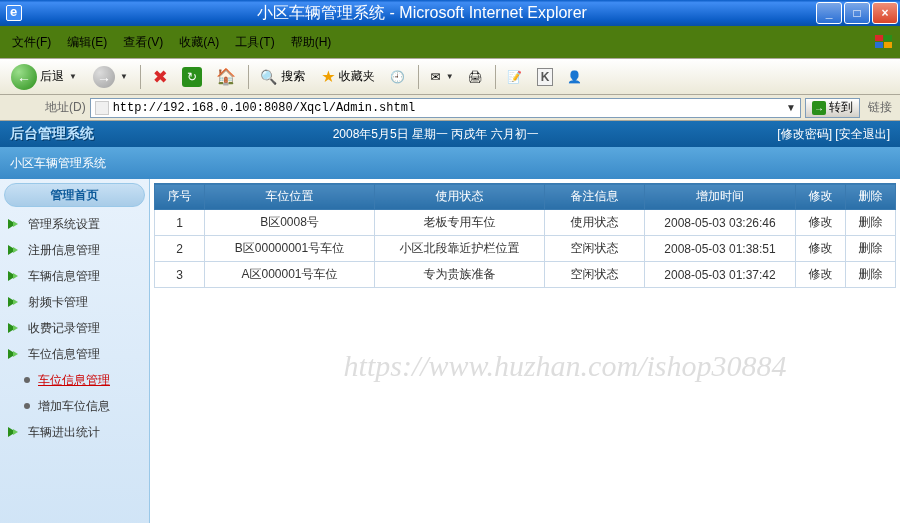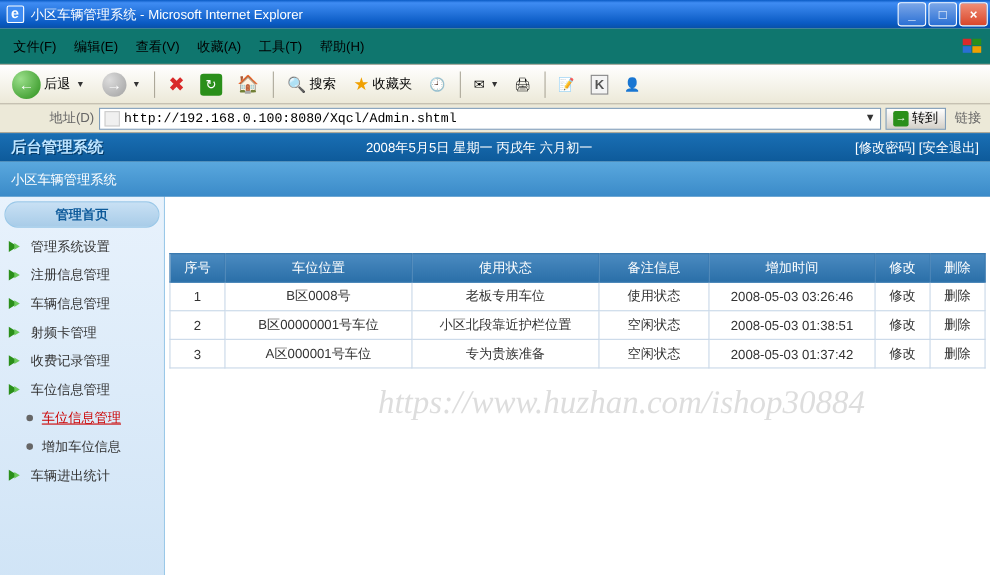--- a/index.html
+++ b/index.html
@@ -2,28 +2,28 @@
 <html><head>
 <meta charset="utf-8">
 <style>
 * { margin: 0; padding: 0; box-sizing: border-box; font-family: "Microsoft YaHei", SimSun, Arial, sans-serif; }
 body { background: #ece9d8; font-size: 12px; overflow: hidden; }
 
 
 .titlebar { height: 26px; background: linear-gradient(to bottom, #0a5bc4 0%, #3f8cf3 10%, #0a5bc4 80%, #0850a6 100%); display: flex; align-items: center; padding-left: 6px; color: #fff; }
 .titlebar .ie-icon { width: 16px; height: 16px; margin-right: 6px; background: #3f8cf3; border: 1px solid #fff; border-radius: 2px; position: relative; }
 .titlebar .ie-icon::after { content: "e"; position: absolute; top: -2px; left: 3px; color: #fff; font-weight: bold; font-size: 13px; }
-.titlebar .title-text { flex: 1; font-size: 12px; }
+.titlebar .title-text { flex: 1; font-size: 16px; text-align: center; }
 .winbtns { display: flex; height: 100%; }
 .winbtn { width: 26px; height: 22px; margin-top: 2px; margin-right: 2px; border: 1px solid #fff; border-radius: 3px; display: flex; align-items: center; justify-content: center; color: #fff; font-weight: bold; font-size: 12px; }
 .winbtn.min, .winbtn.max { background: linear-gradient(to bottom, #7ba7e8, #2a6fd4); }
 .winbtn.close { background: linear-gradient(to bottom, #f08f78, #d9462a); }
 
 
-.menubar { height: 24px; background: #0f766e; border-bottom: 1px solid #aca899; display: flex; align-items: center; padding: 16px 4px; }
+.menubar { height: 24px; background: #4d7c0f; border-bottom: 1px solid #aca899; display: flex; align-items: center; padding: 16px 4px; }
 .menubar span { padding: 3px 8px; cursor: default; }
 .menubar .winlogo { margin-left: auto; width: 24px; height: 20px; display: flex; align-items: center; justify-content: center; }
 
 
 .toolbar { height: 36px; background: linear-gradient(to bottom, #fff, #ece9d8); border-bottom: 1px solid #aca899; display: flex; align-items: center; padding: 0 6px; gap: 4px; }
 .tbtn { height: 28px; display: inline-flex; align-items: center; padding: 0 4px; border: 1px solid transparent; border-radius: 3px; gap: 3px; }
 .tbtn.text { padding-right: 6px; }
 .ticon { width: 22px; height: 22px; display: inline-flex; align-items: center; justify-content: center; border-radius: 50%; font-size: 14px; }
 .back { background: radial-gradient(circle at 30% 30%, #9ade8a, #2a8f1a); color: #fff; width: 26px; height: 26px; }
 .fwd { background: radial-gradient(circle at 30% 30%, #dcdcdc, #a0a0a0); color: #fff; }
@@ -66,21 +66,21 @@
 .navitem { height: 26px; display: flex; align-items: center; padding-left: 8px; color: #333; cursor: pointer; }
 .navitem .arrowico { width: 14px; height: 10px; margin-right: 6px; position: relative; }
 .navitem .arrowico::before { content: ""; position: absolute; left: 0; top: 0; border-left: 8px solid #2a8f1a; border-top: 5px solid transparent; border-bottom: 5px solid transparent; }
 .navitem .arrowico::after { content: ""; position: absolute; left: 5px; top: 2px; border-left: 5px solid #6ac85a; border-top: 3px solid transparent; border-bottom: 3px solid transparent; }
 .navitem.sub { padding-left: 24px; }
 .navitem.sub .bullet { width: 6px; height: 6px; background: #666; border-radius: 50%; margin-right: 8px; }
 .navitem.active span.txt { color: #c00; text-decoration: underline; }
 
 
 .datapanel { flex: 1; padding: 4px; background: #fff; position: relative; }
-table.grid { width: 100%; border-collapse: collapse; border: 1px solid #6a9ac4; margin-top: 47px; }
+table.grid { width: 100%; border-collapse: collapse; border: 1px solid #6a9ac4; }
 table.grid th { background: linear-gradient(to bottom, #4a8ac0, #2a6fa8); color: #fff; font-weight: normal; padding: 4px 6px; border: 1px solid #3a7ab0; font-size: 12px; text-align: center; }
 table.grid td { padding: 4px 6px; border: 1px solid #c8d8e8; text-align: center; font-size: 12px; color: #333; }
 table.grid td.link { color: #333; cursor: pointer; }
 
 .watermark { position: absolute; top: 50%; left: 50%; transform: translate(-50%, -20%); font-size: 30px; color: rgba(120,120,120,0.25); font-style: italic; font-family: Georgia, serif; pointer-events: none; white-space: nowrap; margin-left: 40px; }
 </style>
 </head>
 <body>
 
 <div class="titlebar">

